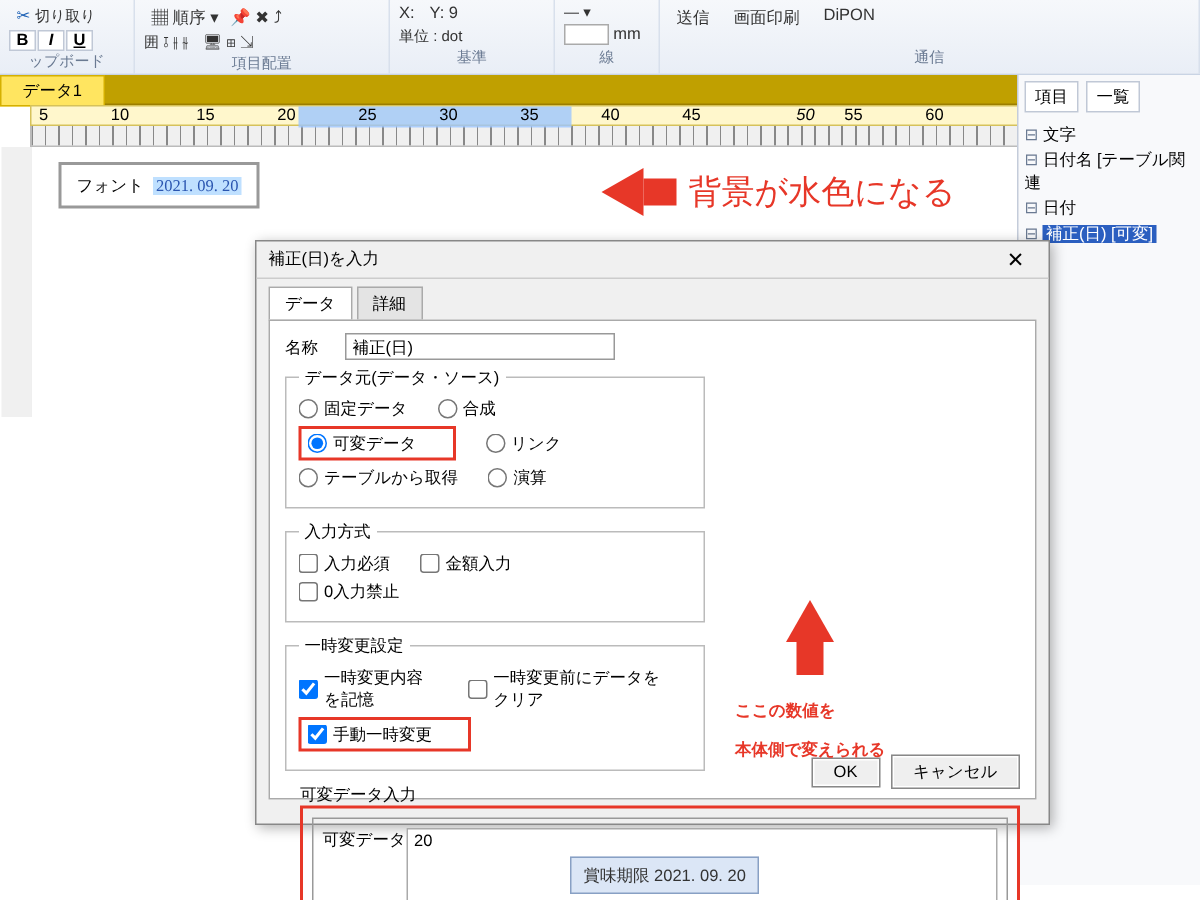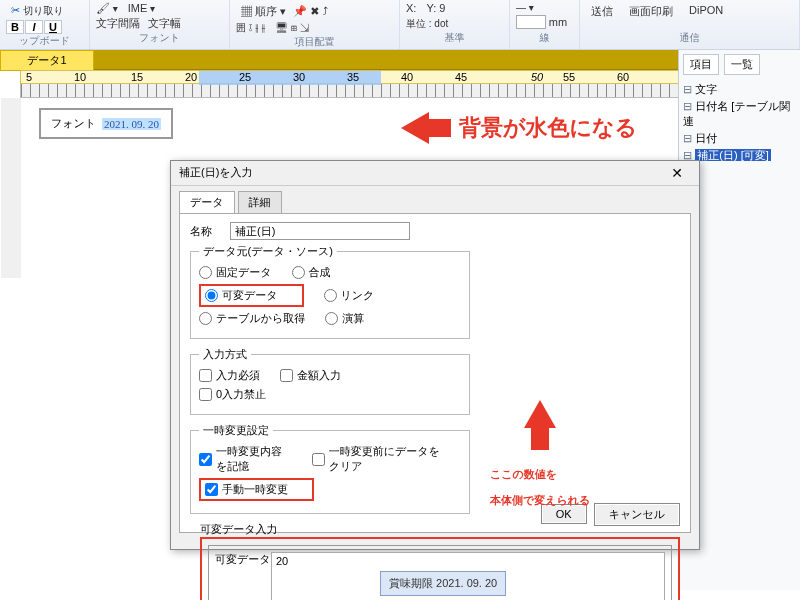--- a/index.html
+++ b/index.html
@@ -6,42 +6,42 @@
 body { width: 800px; height: 600px; background: #fff; overflow: hidden; position: relative; }
 
 .ribbon { height: 50px; background: linear-gradient(#f6f8fb,#e9eef6); border-bottom: 1px solid #c9d4e4; display: flex; align-items: flex-start; }
 .rgrp { border-right: 1px solid #d8e0ec; height: 100%; padding: 2px 6px; display: flex; flex-direction: column; justify-content: space-between; }
 .rgrp .lbl { color: #6a7a92; font-size: 10px; text-align: center; padding-bottom: 2px; }
 .rbtn { display: inline-block; padding: 1px 4px; border: 1px solid transparent; border-radius: 2px; }
 .small { font-size: 10px; color: #333; }
 .biu span { display:inline-block; width:18px; text-align:center; font-weight:bold; border:1px solid #c0c8d6; background:#fff; margin-right:1px; }
 
 .doc-tabs { height:20px; background:#c0a000; border-bottom:1px solid #9c7e00; }
-.doc-tab { display:inline-block; background:#ffe560; border:1px solid #d5b000; padding:2px 26px; font-size:11px; }
+.doc-tab { display:inline-block; background:#ffe560; border:1px solid #d5b000; padding:2px 14px; font-size:11px; }
 
 .ruler-area { display:flex; }
 .vr { width:20px; }
 .hr { flex:1; position:relative; height:28px; }
 .hr-top { height:14px; background:#fff7cc; border:1px solid #d6c25a; font-size:10px; position:relative; }
 .hr-top .num { position:absolute; top:0; transform:translateX(-50%); }
 .hr-ticks { height:14px; background:#f0f0f0; border-left:1px solid #bbb; border-bottom:1px solid #bbb; background-image:
  repeating-linear-gradient(to right,#888 0,#888 1px,transparent 1px,transparent 9px); }
 .hr-sel { position:absolute; top:0; height:14px; background:#9cc6ff; opacity:.8; }
 
 .canvas { position:relative; height:180px; background:#fff; margin-left:20px; border-left:1px solid #ddd; }
 .vruler { position:absolute; left:-20px; top:0; width:20px; height:100%; background:#f0f0f0; }
 
 .label-box { position:absolute; left:18px; top:10px; border:2px solid #999; padding:6px 10px; font-size:32px; display:flex; align-items:center; background:#fff; }
 .date-sel { background:#bfe0ff; color:#2a55b0; padding:0 2px; margin-left:6px; }
 
 .callout1 { position:absolute; left:380px; top:14px; display:flex; align-items:center; }
 .arrow-l { width:0; height:0; border-top:16px solid transparent; border-bottom:16px solid transparent; border-right:28px solid #e73728; }
 .arrow-l::after { content:""; display:block; }
 .arrow-body { width:22px; height:18px; background:#e73728; }
-.callout1 .txt { color:#e73728; font-size:22px; font-weight:bold; margin-left:8px; }
+.callout1 .txt { color:#e73728; font-size:22px; font-weight:normal; margin-left:8px; }
 
 .side { position:absolute; right:0; top:50px; width:122px; height:540px; border-left:1px solid #c4ccda; background:#f8f9fb; padding:4px; font-size:10px; }
 .side .tabs span { display:inline-block; padding:2px 6px; border:1px solid #c0c8d6; background:#fff; margin-right:2px; }
 .side ul { list-style:none; margin-top:6px; }
 .side li { padding:1px 0; }
 .side li::before { content:"⊟ "; color:#6a7a92; }
 .side .hl { background:#2b5fc0; color:#fff; padding:0 2px; }
 
 .dialog { position:absolute; left:170px; top:160px; width:530px; height:390px; background:#f0f0f0; border:1px solid #888; box-shadow:2px 2px 8px rgba(0,0,0,.3); }
 .dtitle { padding:4px 8px; font-size:11px; display:flex; justify-content:space-between; border-bottom:1px solid #ccc; }
@@ -80,28 +80,20 @@
 .bottom-mirror span { transform:scaleY(-1); display:inline-block; }
 </style>
 </head>
 <body>
 
 <div class="ribbon">
   <div class="rgrp" style="width:90px">
     <div><span class="rbtn"><span style="color:#1a5fb4">✂</span> <span class="small">切り取り</span></span></div>
     <div class="biu"><span>B</span><span style="font-style:italic">I</span><span style="text-decoration:underline">U</span></div>
     <div class="lbl">ップボード</div>
-  </div>
-  <div class="rgrp" style="width:140px">
-    <div class="small"><span>🖌</span> ▾　<span>IME</span> ▾</div>
-    <div class="small" style="display:flex;gap:8px">
-        <span>文字間隔</span>
-        <span>文字幅</span>
-      </div>
-    <div class="lbl">フォント</div>
   </div>
   <div class="rgrp" style="width:170px">
     <div class="small"><span class="rbtn">▦ <span>順序</span> ▾</span> <span>📌 ✖ ⤴</span></div>
     <div class="small">囲 ⫱ ⫲ ⫳　🖥 ⊞ ⇲</div>
     <div class="lbl">項目配置</div>
   </div>
   <div class="rgrp" style="width:110px">
     <div class="small"><span>X:</span>　<span>Y: 9</span></div>
     <div class="small">単位 : dot</div>
     <div class="lbl">基準</div>

